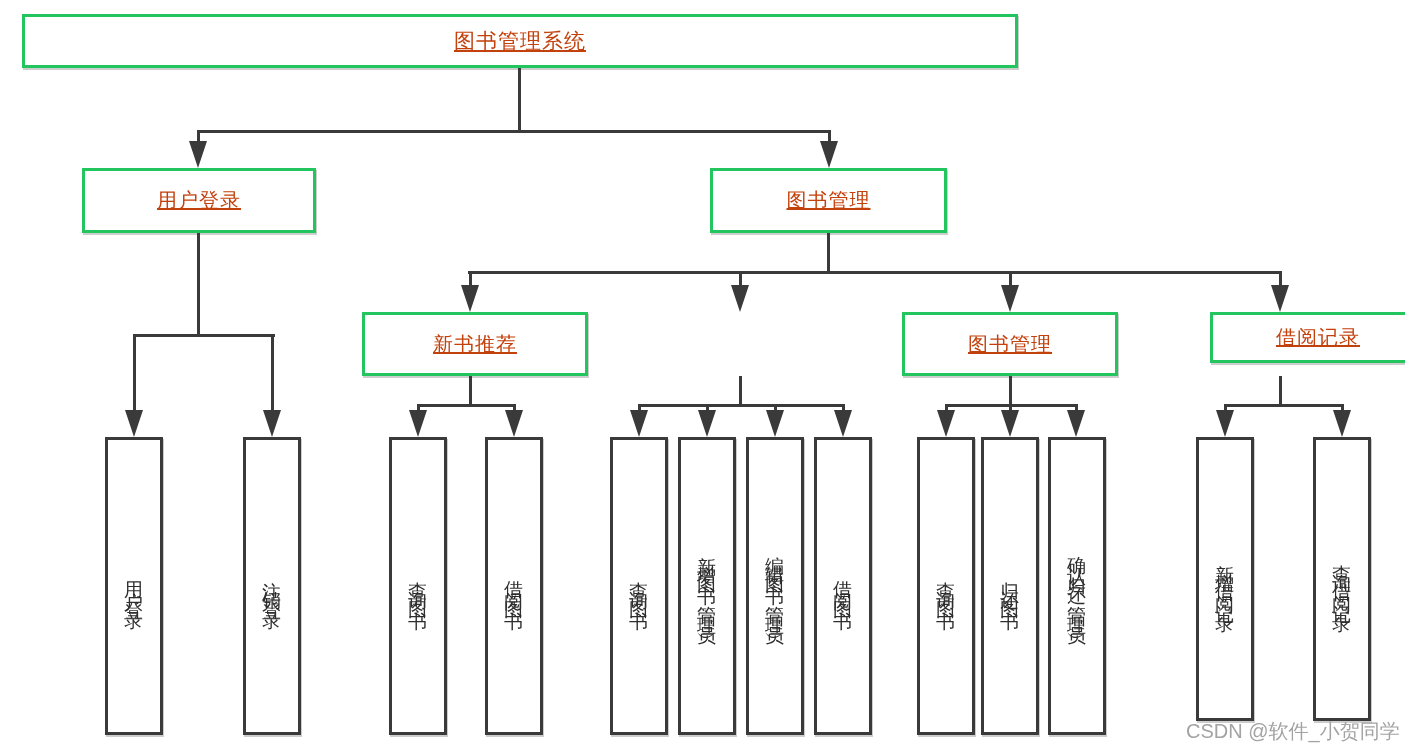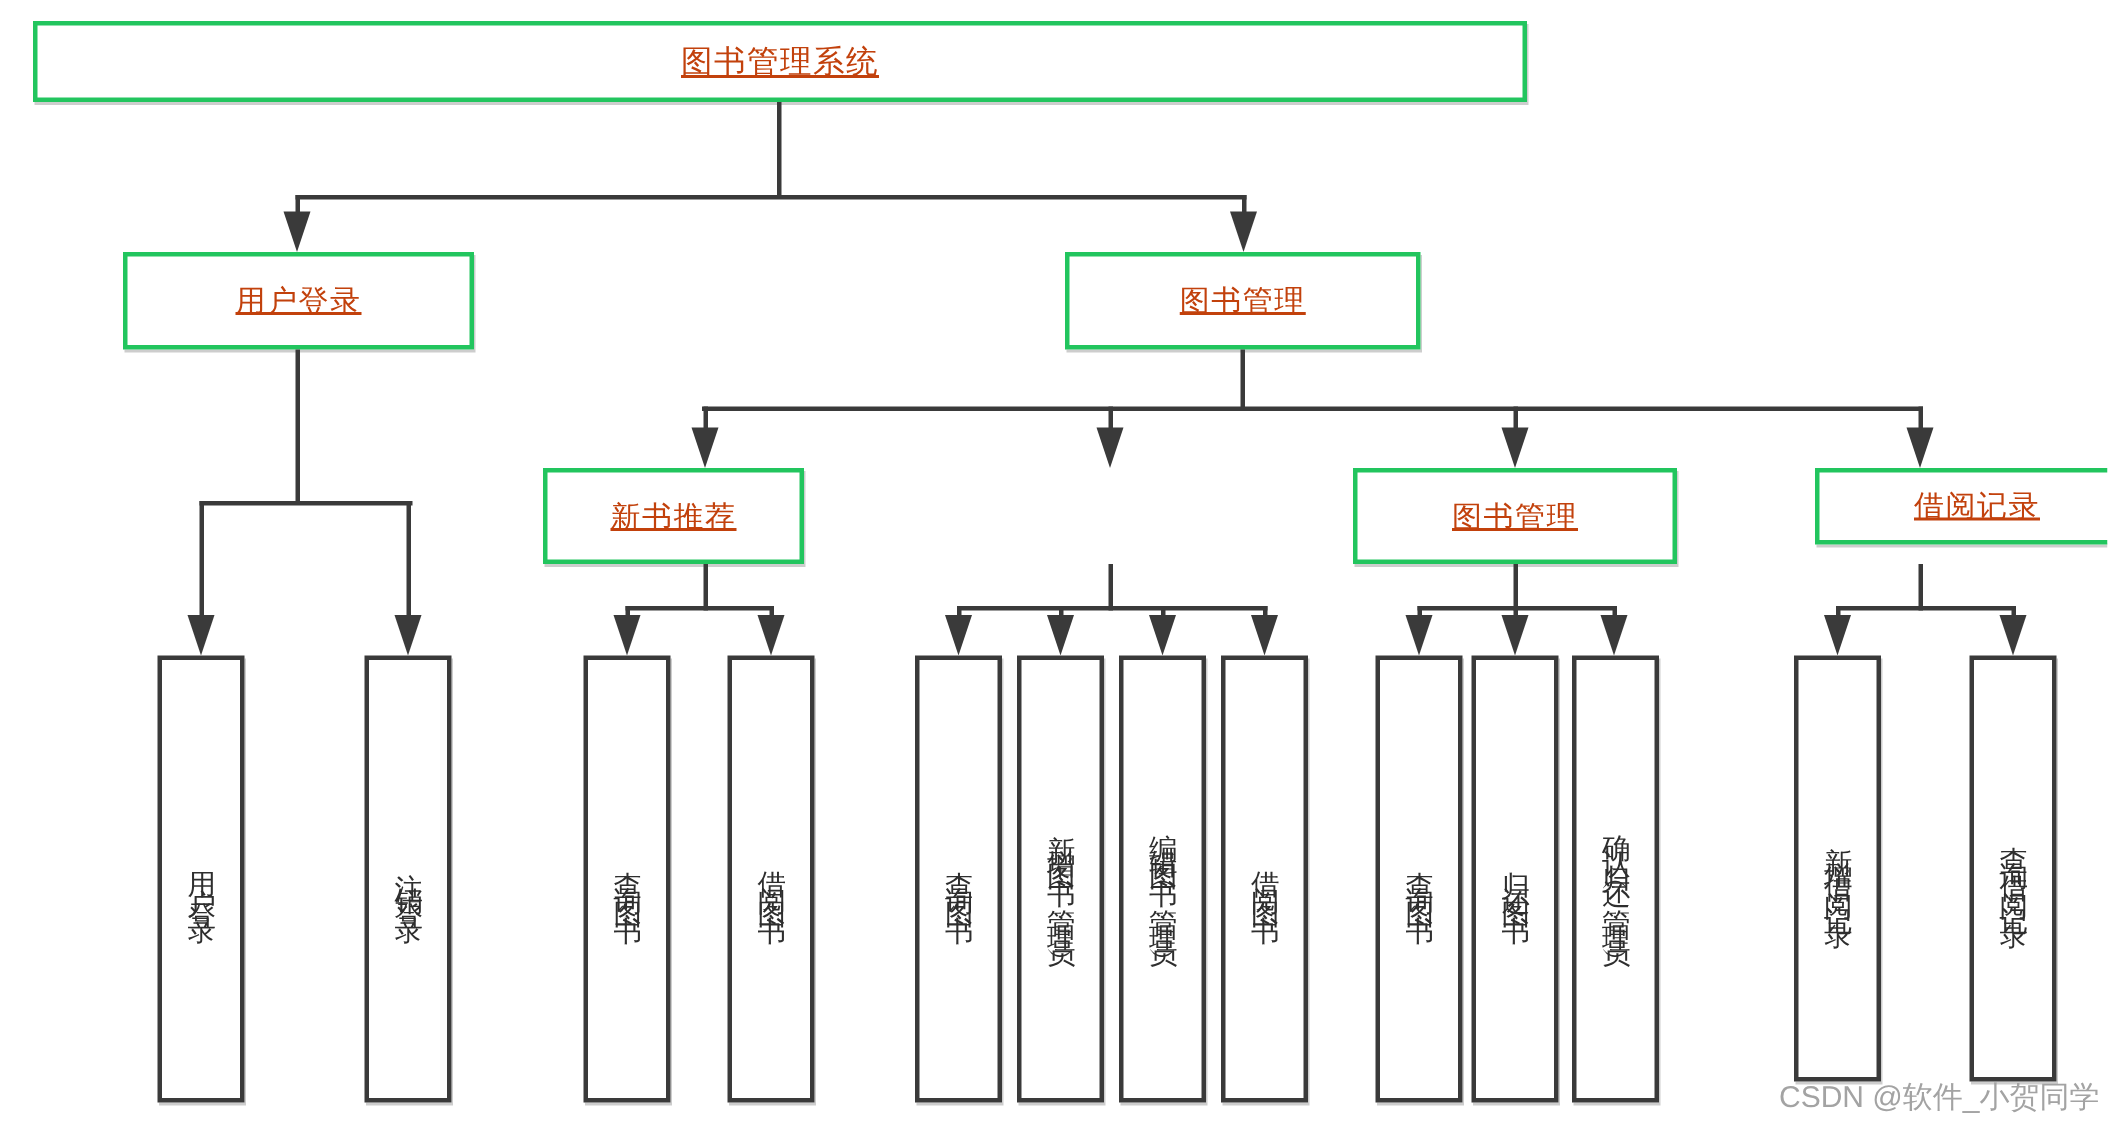--- a/index.html
+++ b/index.html
@@ -90,21 +90,21 @@
   <div class="hline" style="left:468px;top:271px;width:814px;"></div>
   <div class="vline" style="left:469px;top:271px;height:16px;"></div>
   <div class="arrow" style="left:461px;top:285px;"></div>
   <div class="vline" style="left:739px;top:271px;height:16px;"></div>
   <div class="arrow" style="left:731px;top:285px;"></div>
   <div class="vline" style="left:1009px;top:271px;height:16px;"></div>
   <div class="arrow" style="left:1001px;top:285px;"></div>
   <div class="vline" style="left:1279px;top:271px;height:16px;"></div>
   <div class="arrow" style="left:1271px;top:285px;"></div>
 
-  <div class="node branch" style="left:362px;top:312px;width:174px;height:64px;">
+  <div class="node branch" style="left:362px;top:312px;width:226px;height:64px;">
     <span>新书推荐</span>
   </div>
   <div class="node branch" style="left:902px;top:312px;width:216px;height:64px;">
     <span>图书管理</span>
   </div>
   <div class="node branch" style="left:1210px;top:312px;width:216px;height:51px;">
     <span>借阅记录</span>
   </div>
 
   <div class="vline" style="left:469px;top:376px;height:31px;"></div>

